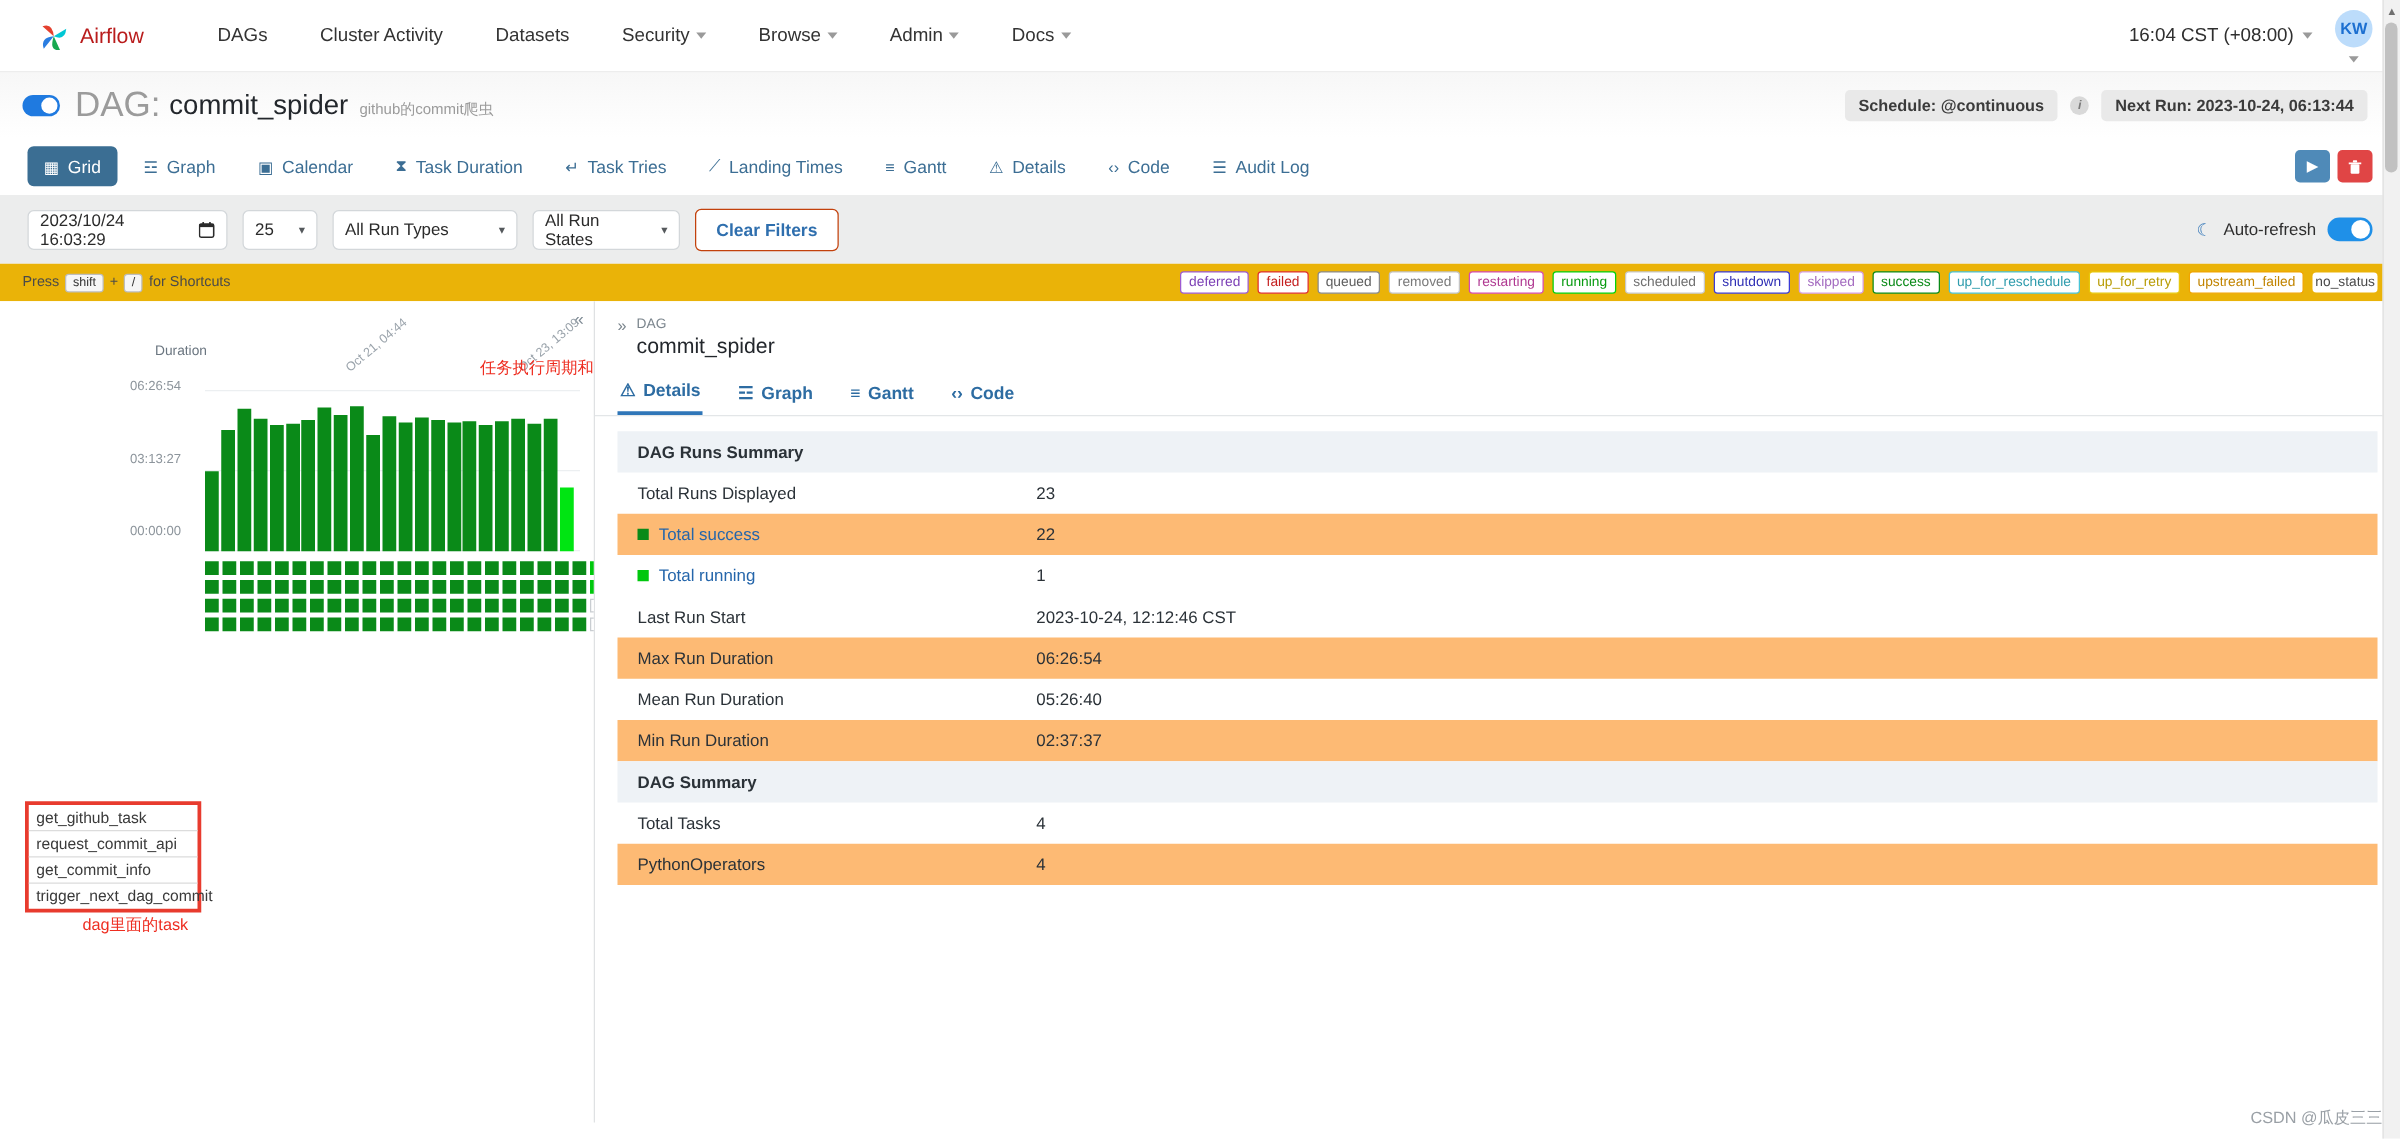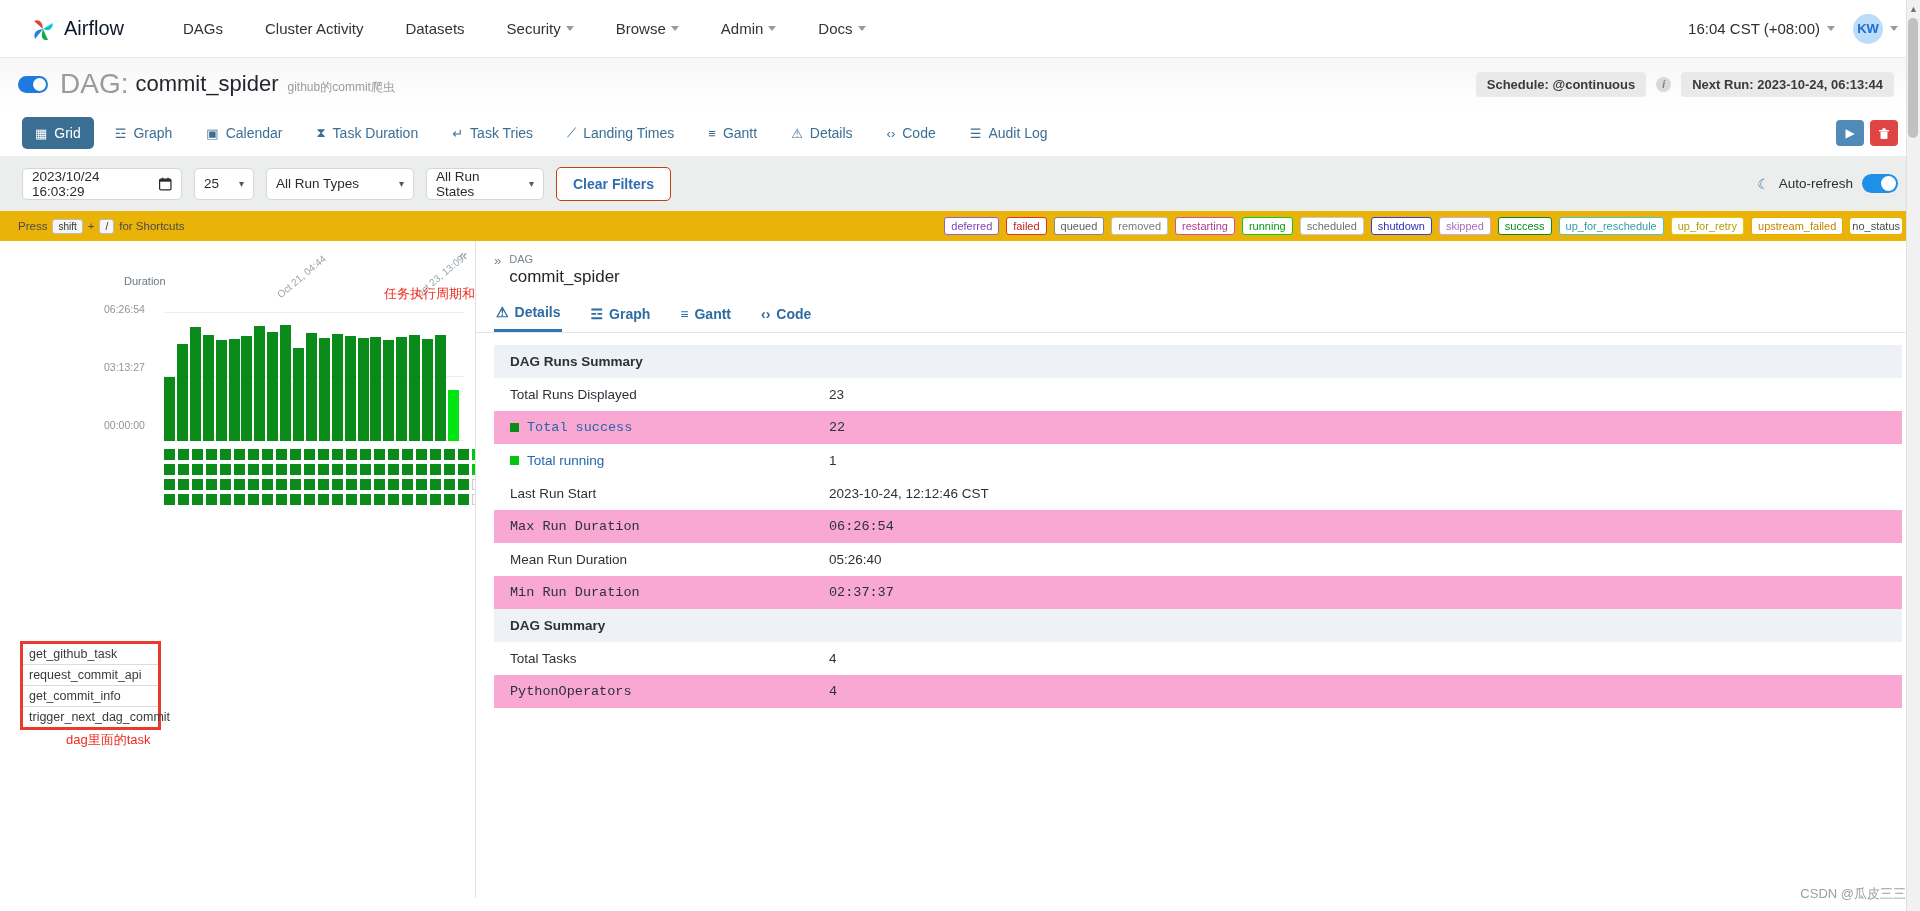--- a/index.html
+++ b/index.html
@@ -11,36 +11,36 @@
   }
   .page { position: relative; width: 1920px; height: 911px; }
 
   
   .navbar {
     height: 58px; display: flex; align-items: center;
     border-bottom: 1px solid #e8e8e8; background: #fff;
     padding: 0 22px 0 28px;
   }
   .brand { display: flex; align-items: center; gap: 6px; margin-right: 38px; }
-  .brand-name { font-size: 20px; color: #0f172a; }
+  .brand-name { font-size: 17px; color: #b91c1c; }
   .nav-links { display: flex; align-items: center; gap: 0; }
   .nav-link {
     font-size: 15px; color: #333; padding: 0 21px; cursor: pointer;
     display: flex; align-items: center; gap: 5px; white-space: nowrap;
   }
   .caret { width: 0; height: 0; border-left: 4px solid transparent;
     border-right: 4px solid transparent; border-top: 5px solid #9a9a9a; }
   .nav-right { margin-left: auto; display: flex; align-items: center; gap: 18px; }
   .clock { font-size: 15px; color: #2f2f2f; display: flex; align-items: center; gap: 7px; }
   .avatar {
     width: 30px; height: 30px; border-radius: 50%; background: #bcdcfb;
     color: #1c6fd0; font-size: 13px; font-weight: bold;
     display: flex; align-items: center; justify-content: center;
   }
-  .avatar-wrap { display: flex; align-items: center; gap: 7px; }
+  .avatar-wrap { display: flex; align-items: center; gap: 7px; flex-direction: column; }
 
   
   .dag-header {
     height: 52px; display: flex; align-items: center; padding: 0 26px 0 18px;
     background: linear-gradient(#f7f7f7, #ffffff);
   }
   .toggle {
     width: 30px; height: 17px; border-radius: 9px; background: #1f7ae0;
     position: relative; margin-right: 12px; cursor: pointer; flex: none;
   }
@@ -181,21 +181,21 @@
     border-bottom: 1px solid #e3e6e8; padding-left: 18px;
   }
   .stab {
     font-size: 14px; color: #2d6ca2; font-weight: bold; padding: 7px 2px 9px;
     display: flex; align-items: center; gap: 6px; cursor: pointer;
   }
   .stab.active { border-bottom: 3px solid #2f76b8; }
   .tbl { margin: 12px 18px 0 18px; }
   .trow { display: flex; align-items: center; height: 33px; font-size: 13.5px; }
   .trow.head { background: #eef2f6; font-weight: bold; color: #2b3238; }
-  .trow.alt { background: #f9a8d4; font-family: Liberation Mono, monospace; }
+  .trow.alt { background: #fdba74; }
   .tkey { width: 335px; padding-left: 16px; color: #2b3238; }
   .tval { color: #2b3238; }
   .tkey.link { color: #2566ab; display: flex; align-items: center; gap: 8px; }
   .dot { width: 9px; height: 9px; background: #0a8a18; flex: none; }
 
   .scrollbar-v {
     position: absolute; right: 4px; top: 40px; width: 6px; height: 300px;
     background: #cfd4d8; border-radius: 3px;
   }
   .track-v {

